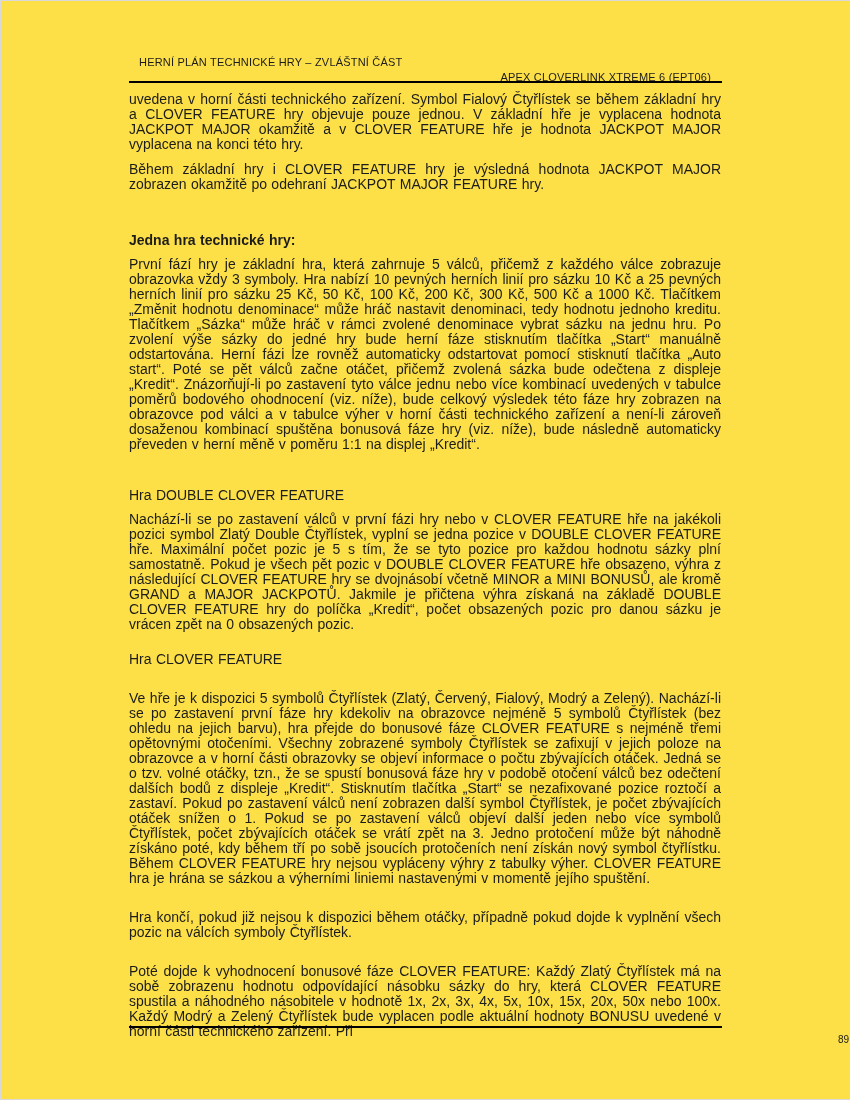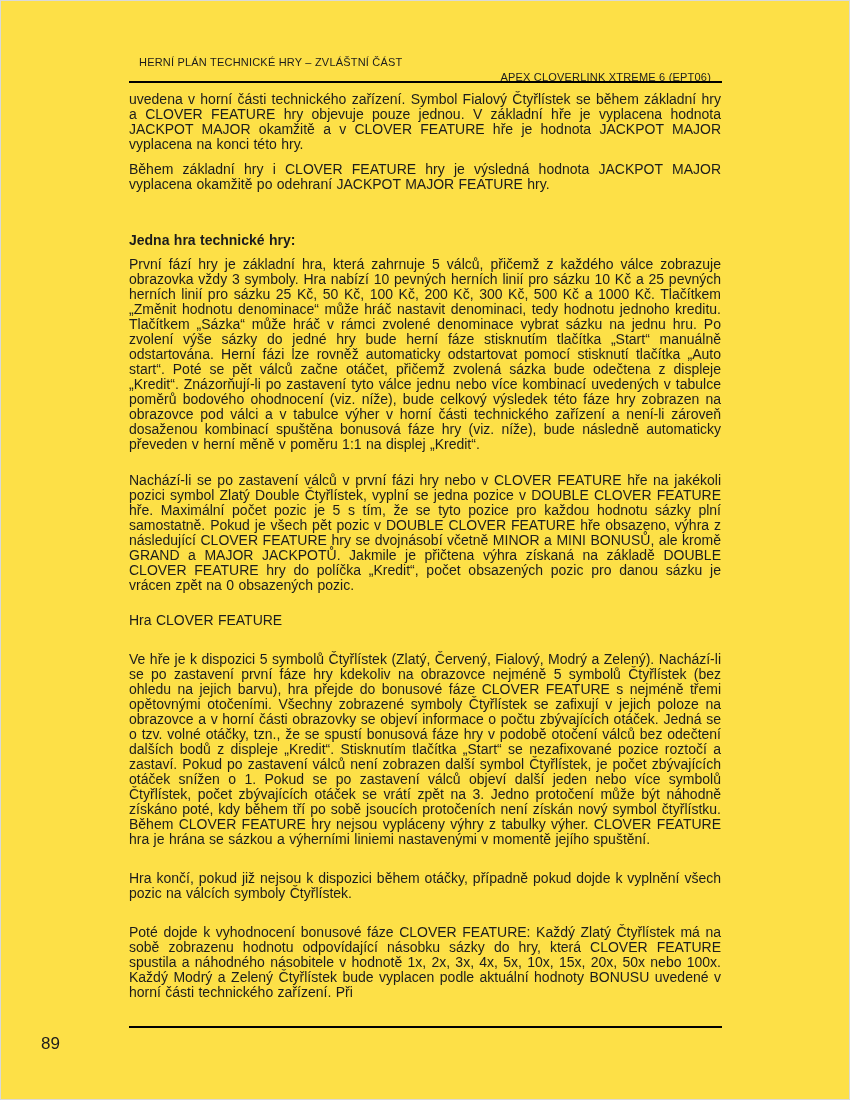--- a/index.html
+++ b/index.html
@@ -37,49 +37,50 @@
   .content p {
     text-align: justify;
     word-spacing: 0.5px;
   }
   .content .heading { font-weight: bold; }
   .content .subheading { font-weight: normal; }
   .b1, .b2 { margin-top: 10px; }
   .b3 { margin-top: 41px; }
   .b4 { margin-top: 9px; }
   .b5 { margin-top: 36px; }
-  .b6 { margin-top: 21px; }
+  .b6 { margin-top: 9px; }
   .b7 { margin-top: 20px; }
   .b8, .b9, .b10 { margin-top: 24px; }
   
   .footer-rule {
     position: absolute; left: 128px; width: 593px; top: 1025px; height: 2px;
     background: #000000;
   }
   .page-number {
     position: absolute; left: 0; right: 0; top: 1033px;
-    text-align: left; font-size: 17px; padding-left: 40px;
+    text-align: right; font-size: 10px; padding-left: 40px;
   }
 </style>
 </head>
 <body>
 
 <div class="page">
 
   <div class="header-left">HERNÍ PLÁN TECHNICKÉ HRY – ZVLÁŠTNÍ ČÁST</div>
 
   <div class="header-right">APEX CLOVERLINK XTREME 6 (EPT06)</div>
 
   <div class="header-rule"></div>
 
   <div class="content">
     <p class="b0">uvedena v horní části technického zařízení. Symbol Fialový Čtyřlístek se během základní hry a CLOVER FEATURE hry objevuje pouze jednou. V základní hře je vyplacena hodnota JACKPOT MAJOR okamžitě a v CLOVER FEATURE hře je hodnota JACKPOT MAJOR vyplacena na konci této hry.</p>
-    <p class="b2">Během základní hry i CLOVER FEATURE hry je výsledná hodnota JACKPOT MAJOR vyplacena okamžitě po odehraní JACKPOT MAJOR FEATURE hry.</p>
+    <p class="b2">Během základní hry i CLOVER FEATURE hry je výsledná hodnota JACKPOT MAJOR zobrazen okamžitě po odehraní JACKPOT MAJOR FEATURE hry.</p>
     <p class="b3 heading">Jedna hra technické hry:</p>
     <p class="b4">První fází hry je základní hra, která zahrnuje 5 válců, přičemž z každého válce zobrazuje obrazovka vždy 3 symboly. Hra nabízí 10 pevných herních linií pro sázku 10 Kč a 25 pevných herních linií pro sázku 25 Kč, 50 Kč, 100 Kč, 200 Kč, 300 Kč, 500 Kč a 1000 Kč. Tlačítkem „Změnit hodnotu denominace“ může hráč nastavit denominaci, tedy hodnotu jednoho kreditu. Tlačítkem „Sázka“ může hráč v rámci zvolené denominace vybrat sázku na jednu hru. Po zvolení výše sázky do jedné hry bude herní fáze stisknutím tlačítka „Start“ manuálně odstartována. Herní fázi lze rovněž automaticky odstartovat pomocí stisknutí tlačítka „Auto start“. Poté se pět válců začne otáčet, přičemž zvolená sázka bude odečtena z displeje „Kredit“. Znázorňují-li po zastavení tyto válce jednu nebo více kombinací uvedených v tabulce poměrů bodového ohodnocení (viz. níže), bude celkový výsledek této fáze hry zobrazen na obrazovce pod válci a v tabulce výher v horní části technického zařízení a není-li zároveň dosaženou kombinací spuštěna bonusová fáze hry (viz. níže), bude následně automaticky převeden v herní měně v poměru 1:1 na displej „Kredit“.</p>
+    <p class="b5 subheading">Hra DOUBLE CLOVER FEATURE</p>
     <p class="b6">Nachází-li se po zastavení válců v první fázi hry nebo v CLOVER FEATURE hře na jakékoli pozici symbol Zlatý Double Čtyřlístek, vyplní se jedna pozice v DOUBLE CLOVER FEATURE hře. Maximální počet pozic je 5 s tím, že se tyto pozice pro každou hodnotu sázky plní samostatně. Pokud je všech pět pozic v DOUBLE CLOVER FEATURE hře obsazeno, výhra z následující CLOVER FEATURE hry se dvojnásobí včetně MINOR a MINI BONUSŮ, ale kromě GRAND a MAJOR JACKPOTŮ. Jakmile je přičtena výhra získaná na základě DOUBLE CLOVER FEATURE hry do políčka „Kredit“, počet obsazených pozic pro danou sázku je vrácen zpět na 0 obsazených pozic.</p>
     <p class="b7 subheading">Hra CLOVER FEATURE</p>
     <p class="b8">Ve hře je k dispozici 5 symbolů Čtyřlístek (Zlatý, Červený, Fialový, Modrý a Zelený). Nachází-li se po zastavení první fáze hry kdekoliv na obrazovce nejméně 5 symbolů Čtyřlístek (bez ohledu na jejich barvu), hra přejde do bonusové fáze CLOVER FEATURE s nejméně třemi opětovnými otočeními. Všechny zobrazené symboly Čtyřlístek se zafixují v jejich poloze na obrazovce a v horní části obrazovky se objeví informace o počtu zbývajících otáček. Jedná se o tzv. volné otáčky, tzn., že se spustí bonusová fáze hry v podobě otočení válců bez odečtení dalších bodů z displeje „Kredit“. Stisknutím tlačítka „Start“ se nezafixované pozice roztočí a zastaví. Pokud po zastavení válců není zobrazen další symbol Čtyřlístek, je počet zbývajících otáček snížen o 1. Pokud se po zastavení válců objeví další jeden nebo více symbolů Čtyřlístek, počet zbývajících otáček se vrátí zpět na 3. Jedno protočení může být náhodně získáno poté, kdy během tří po sobě jsoucích protočeních není získán nový symbol čtyřlístku. Během CLOVER FEATURE hry nejsou vypláceny výhry z tabulky výher. CLOVER FEATURE hra je hrána se sázkou a výherními liniemi nastavenými v momentě jejího spuštění.</p>
     <p class="b9">Hra končí, pokud již nejsou k dispozici během otáčky, případně pokud dojde k vyplnění všech pozic na válcích symboly Čtyřlístek.</p>
     <p class="b10">Poté dojde k vyhodnocení bonusové fáze CLOVER FEATURE: Každý Zlatý Čtyřlístek má na sobě zobrazenu hodnotu odpovídající násobku sázky do hry, která CLOVER FEATURE spustila a náhodného násobitele v hodnotě 1x, 2x, 3x, 4x, 5x, 10x, 15x, 20x, 50x nebo 100x. Každý Modrý a Zelený Čtyřlístek bude vyplacen podle aktuální hodnoty BONUSU uvedené v horní části technického zařízení. Při</p>
   </div>
 
   <div class="footer-rule"></div>
 
   <div class="page-number">89</div>

